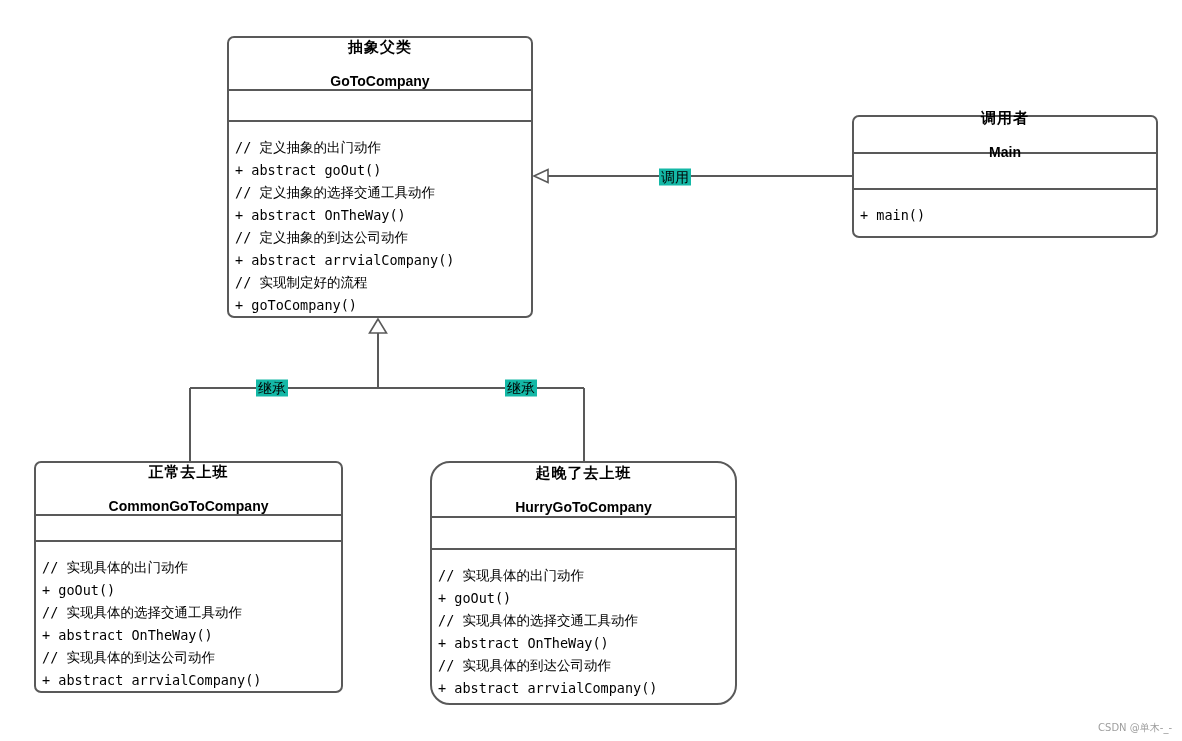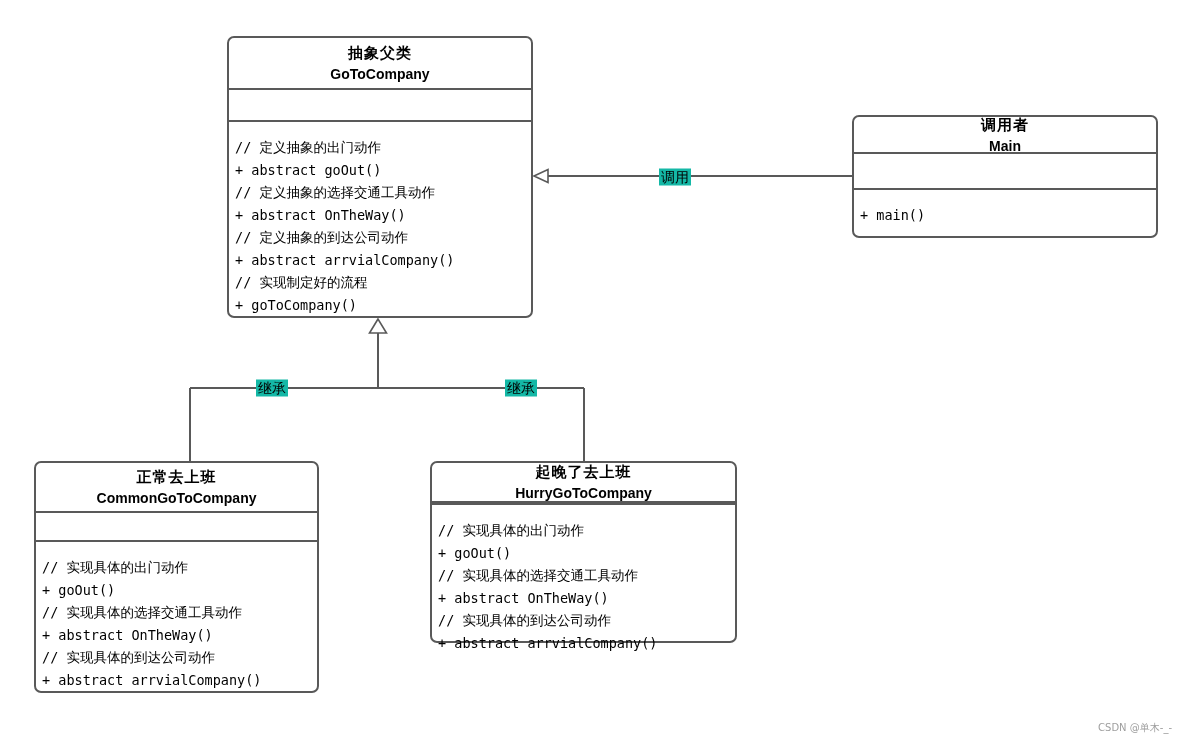--- a/index.html
+++ b/index.html
@@ -26,21 +26,21 @@
     box-sizing:border-box;
     background:#fff;
     border:2px solid var(--line);
     border-radius:7px;
     display:flex;flex-direction:column;
   }
   .sec{box-sizing:border-box;}
   .sec.title{
     border-bottom:2px solid var(--line);
     display:flex;flex-direction:column;justify-content:center;align-items:center;
-    gap:3px;
+    gap:16px;
   }
   .title .cn{font-size:15px;font-weight:bold;letter-spacing:1px;}
   .title .code-name{
     font-family:Liberation Sans, sans-serif;
     font-size:14px;font-weight:bold;
   }
   .sec.attrs{border-bottom:2px solid var(--line);}
   .sec.methods{
     flex:1;
     padding:14px 6px 0 6px;
@@ -51,24 +51,24 @@
     height:22.5px;line-height:22.5px;
     white-space:nowrap;overflow:hidden;
   }
   
   #cls-goto  {left:227px; top:36px;  width:306px; height:282px;}
   #cls-goto  .title{height:54px;}
   #cls-goto  .attrs{height:33px;}
   #cls-main  {left:852px; top:115px; width:306px; height:123px;}
   #cls-main  .title{height:37px;}
   #cls-main  .attrs{height:36px;}
-  #cls-common{left:34px;  top:461px; width:285px; height:232px;}
+  #cls-common{left:34px;  top:461px; width:309px; height:232px;}
   #cls-common .title{height:55px;}
   #cls-common .attrs{height:32px;}
-  #cls-hurry {left:430px; top:461px; width:307px; height:182px;}
+  #cls-hurry {left:430px; top:461px; width:307px; height:244px;border-radius:20px;}
   #cls-hurry .title{height:55px;}
   #cls-hurry .attrs{height:32px;}
 
   .edge-label{
     position:absolute;
     transform:translate(-50%,-50%);
     background:#14b8a6;
     padding:0 2px;
     font-size:14px;
     line-height:17px;

